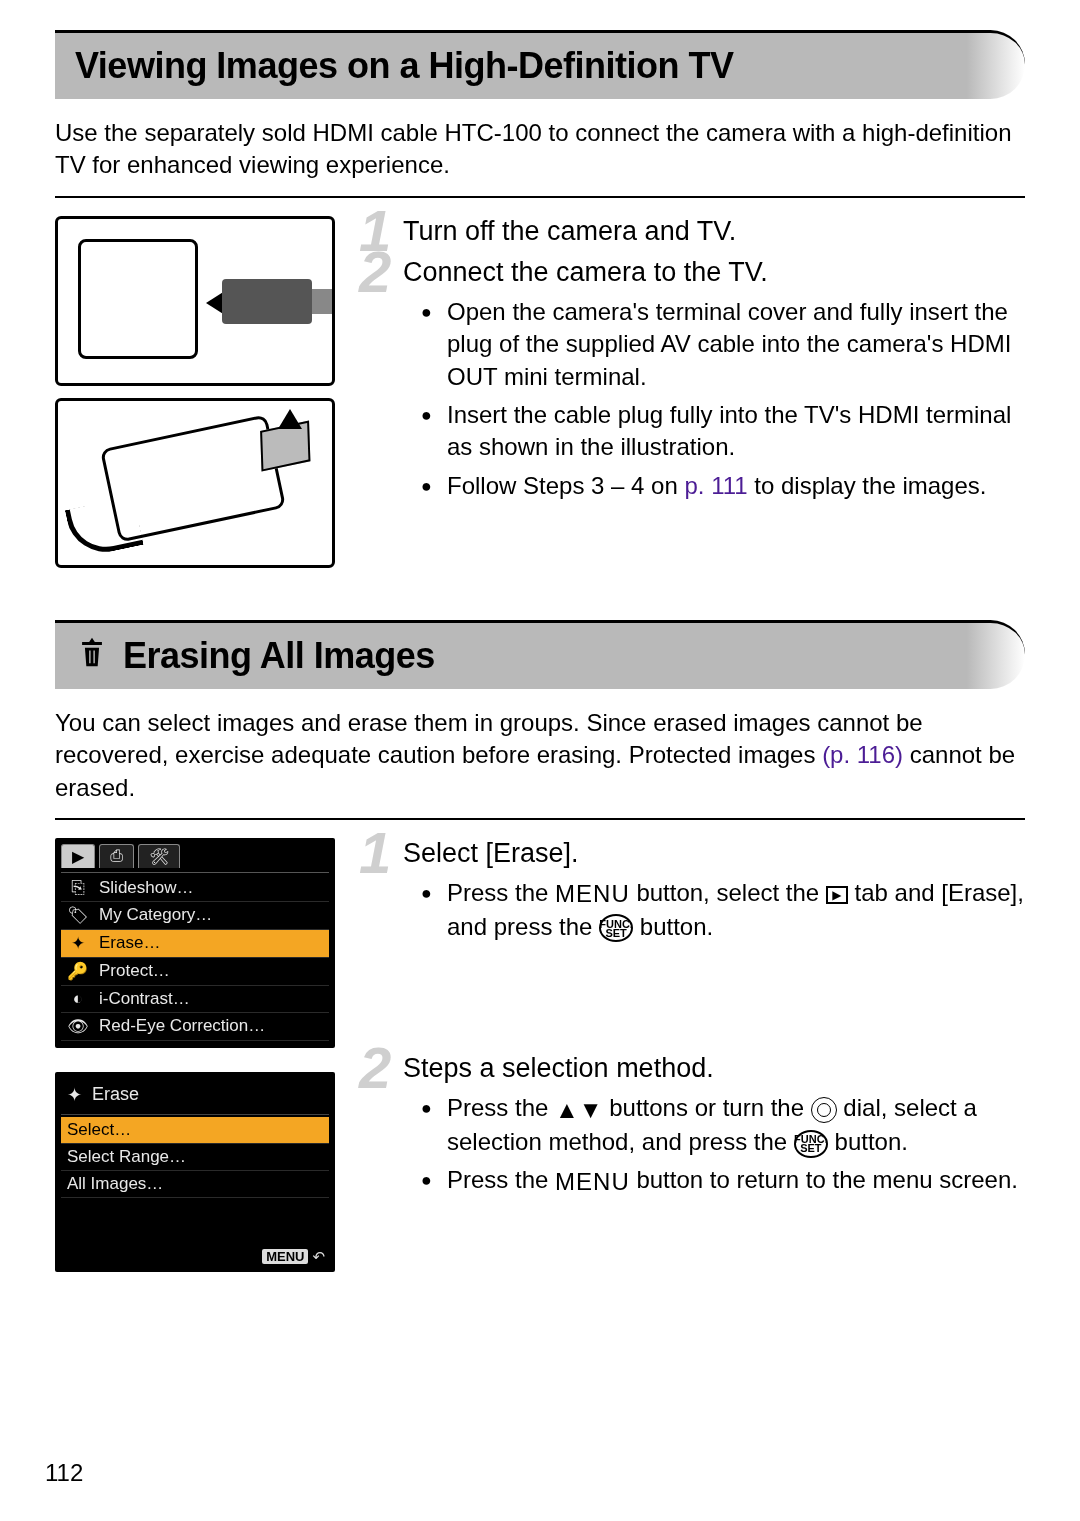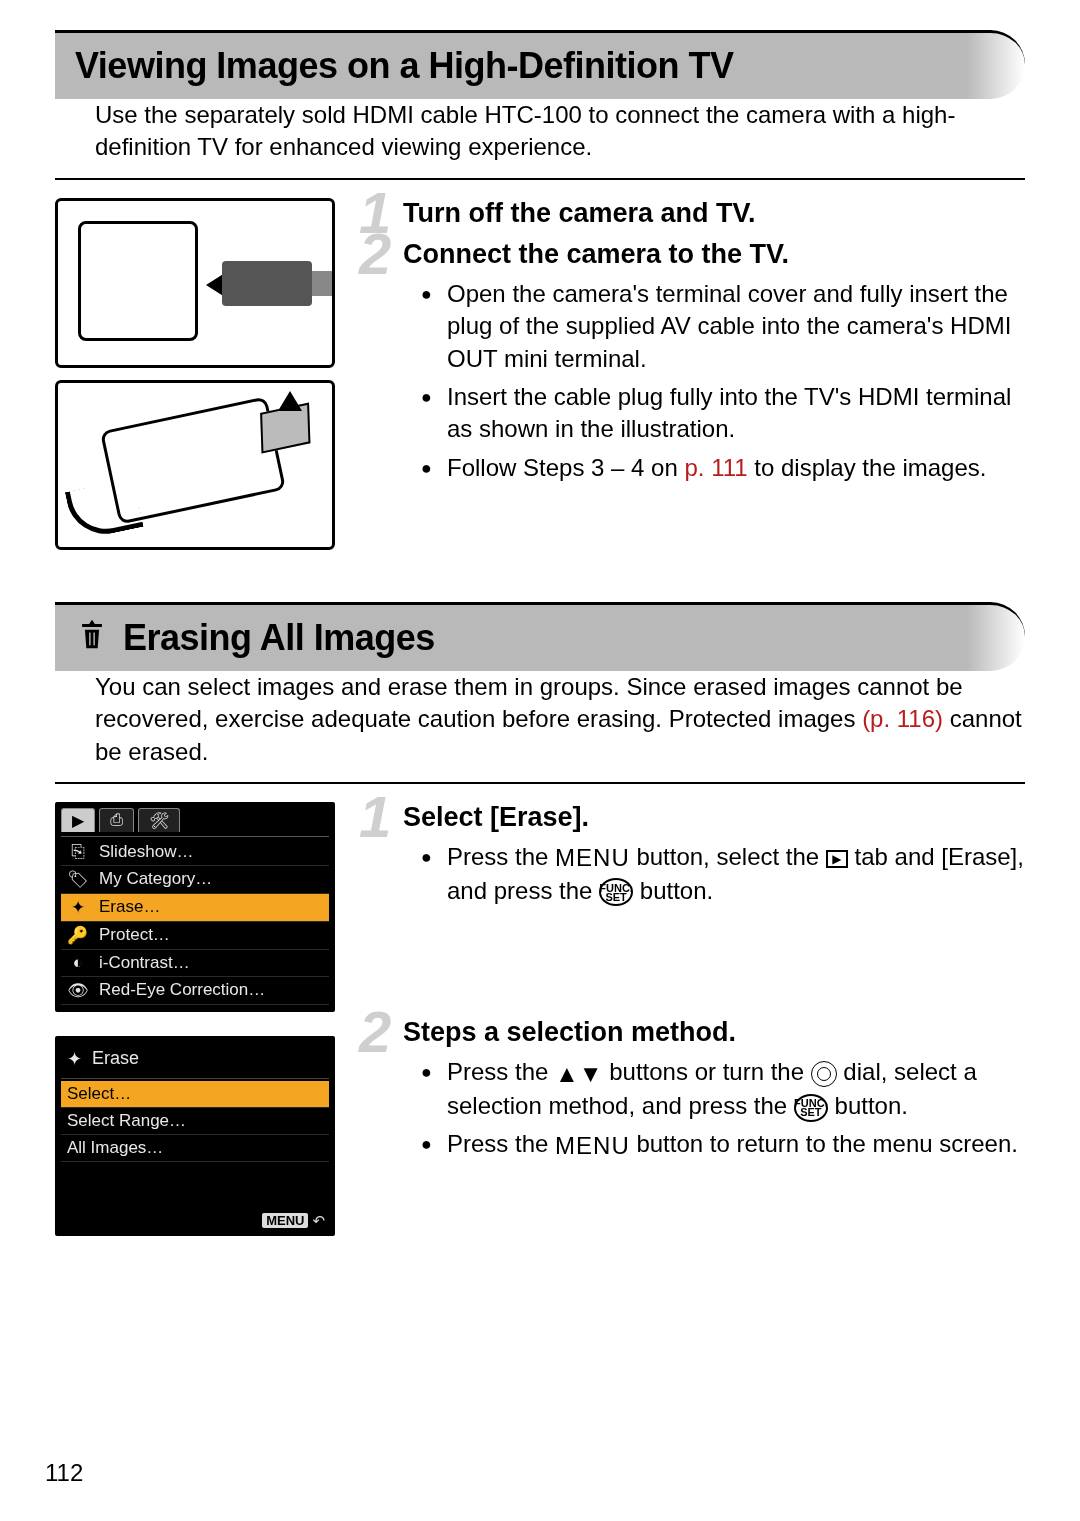--- a/index.html
+++ b/index.html
@@ -12,20 +12,21 @@
     color: #000;
   }
   .page {
     padding: 30px 55px 30px 55px;
   }
   .section-header {
     background: linear-gradient(to right, #b9b9b9 0%, #b9b9b9 94%, #fff 100%);
     border-top-right-radius: 40px;
     border-bottom-right-radius: 40px;
     padding: 12px 20px 12px 20px;
+    margin-bottom: 18px;
     border-top: 3px solid #000;
     position: relative;
     display: flex;
     align-items: center;
   }
   .section-header-text {
     font-size: 36px;
     font-weight: 900;
     color: #000;
     letter-spacing: -0.5px;
@@ -33,21 +34,20 @@
   .section-icon {
     font-size: 34px;
     font-weight: bold;
     margin-right: 14px;
     color: #000;
   }
   .intro {
     font-size: 24px;
     line-height: 1.35;
     margin-bottom: 14px;
-    margin-left: 40px;
   }
   .rule {
     border: none;
     border-top: 2px solid #000;
     margin: 10px 0 18px 0;
   }
   .two-col {
     display: flex;
     gap: 24px;
     margin-bottom: 40px;
@@ -79,21 +79,21 @@
     left: 0;
     top: -14px;
     font-size: 58px;
     font-weight: 900;
     font-style: italic;
     color: #cfcfcf;
     line-height: 1;
   }
   .step-title {
     font-size: 27px;
-    font-weight: 700;
+    font-weight: 400;
     margin-bottom: 8px;
   }
   .bullets {
     list-style: none;
     margin-left: 18px;
   }
   .bullets li {
     font-size: 24px;
     line-height: 1.35;
     position: relative;
@@ -101,21 +101,21 @@
     margin-bottom: 6px;
   }
   .bullets li::before {
     content: "●";
     position: absolute;
     left: 0;
     top: 4px;
     font-size: 18px;
     color: #000;
   }
-  .page-link { color: #b91c1c; text-align: center; }
+  .page-link { color: #4c1d95; text-align: center; }
   .page-num {
     font-size: 24px;
     position: absolute;
     bottom: 34px;
     left: 45px;
   }
 
   
   .lcd {
     background: #000;

